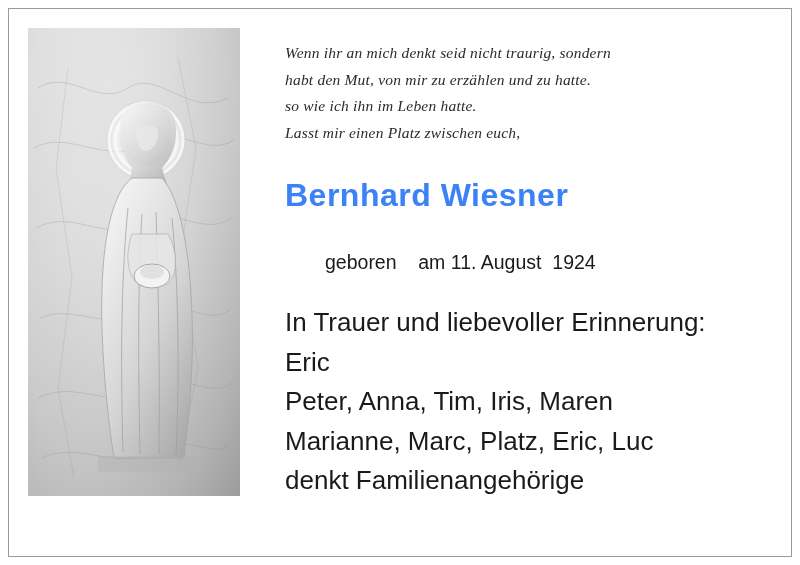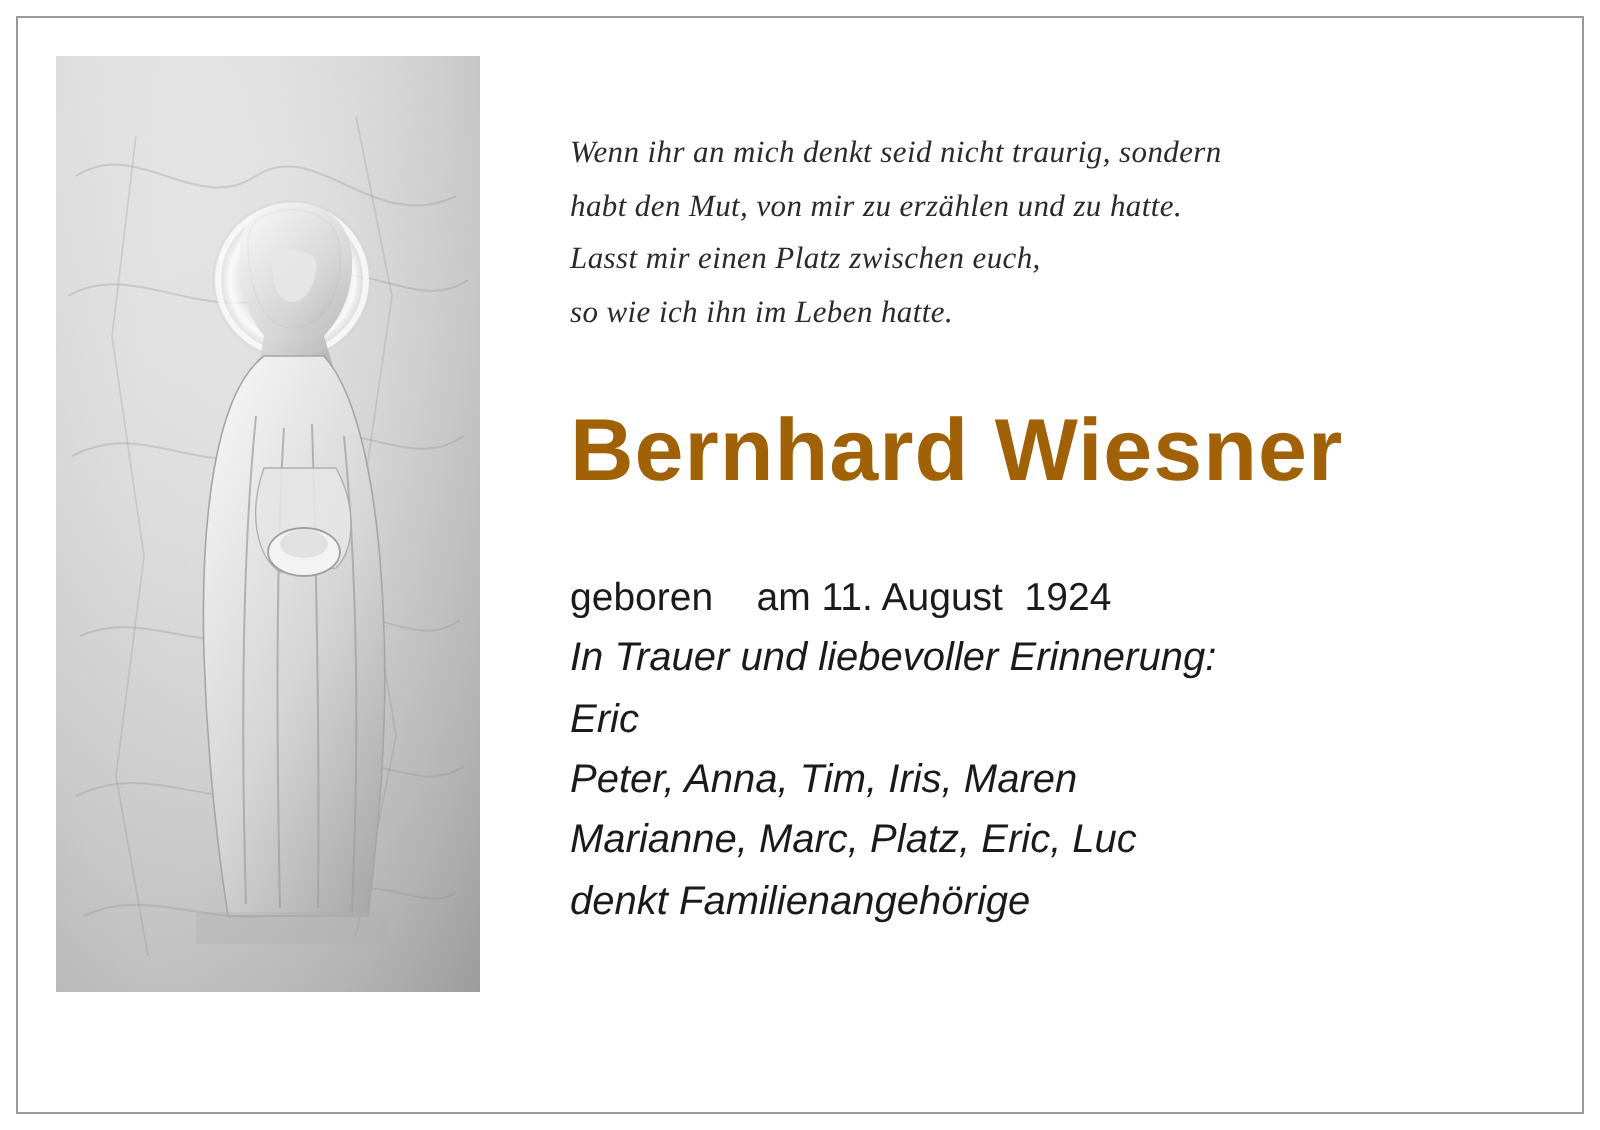--- a/index.html
+++ b/index.html
@@ -58,44 +58,44 @@
     width: 480px;
   }
   .poem {
     font-family: "Liberation Serif", serif;
     font-style: italic;
     font-size: 15.5px;
     line-height: 1.72;
     color: #2a2a2a;
     letter-spacing: 0.2px;
     white-space: nowrap;
-    margin-top: 24px;
   }
   .name {
     margin-top: 30px;
     font-family: "Liberation Sans", sans-serif;
-    font-size: 44px;
+    font-size: 32px;
     font-weight: 600;
-    color: #a16207;
+    color: #3b82f6;
     letter-spacing: 0.5px;
   }
   .dates {
     margin-top: 34px;
     font-size: 19.5px;
     color: #1a1a1a;
     line-height: 1.52;
   }
   .dates .row {
     white-space: pre;
+    margin-left: 40px;
   }
   .mourners {
-    font-size: 20px;
+    margin-top: 26px;
+    font-size: 26px;
     color: #1a1a1a;
     line-height: 1.52;
-    font-style: italic;
   }
   .footer {
     margin-top: 30px;
     font-family: "Liberation Serif", serif;
     font-size: 14.6px;
     color: #1a1a1a;
     line-height: 1.62;
     white-space: pre;
   }
 </style>
@@ -170,22 +170,22 @@
 
       <rect x="0" y="0" width="212" height="468" fill="none"></rect>
     </svg>
   </div>
 
   <div class="content">
 
     <div class="poem">
       <div>Wenn ihr an mich denkt seid nicht traurig, sondern</div>
       <div>habt den Mut, von mir zu erzählen und zu hatte.</div>
+      <div>so wie ich ihn im Leben hatte.</div>
       <div>Lasst mir einen Platz zwischen euch,</div>
-      <div>so wie ich ihn im Leben hatte.</div>
     </div>
 
     <div class="name">Bernhard Wiesner</div>
 
     <div class="dates">
       <div class="row">geboren    am 11. August  1924</div>
     </div>
 
     <div class="mourners">
       <div>In Trauer und liebevoller Erinnerung:</div>

